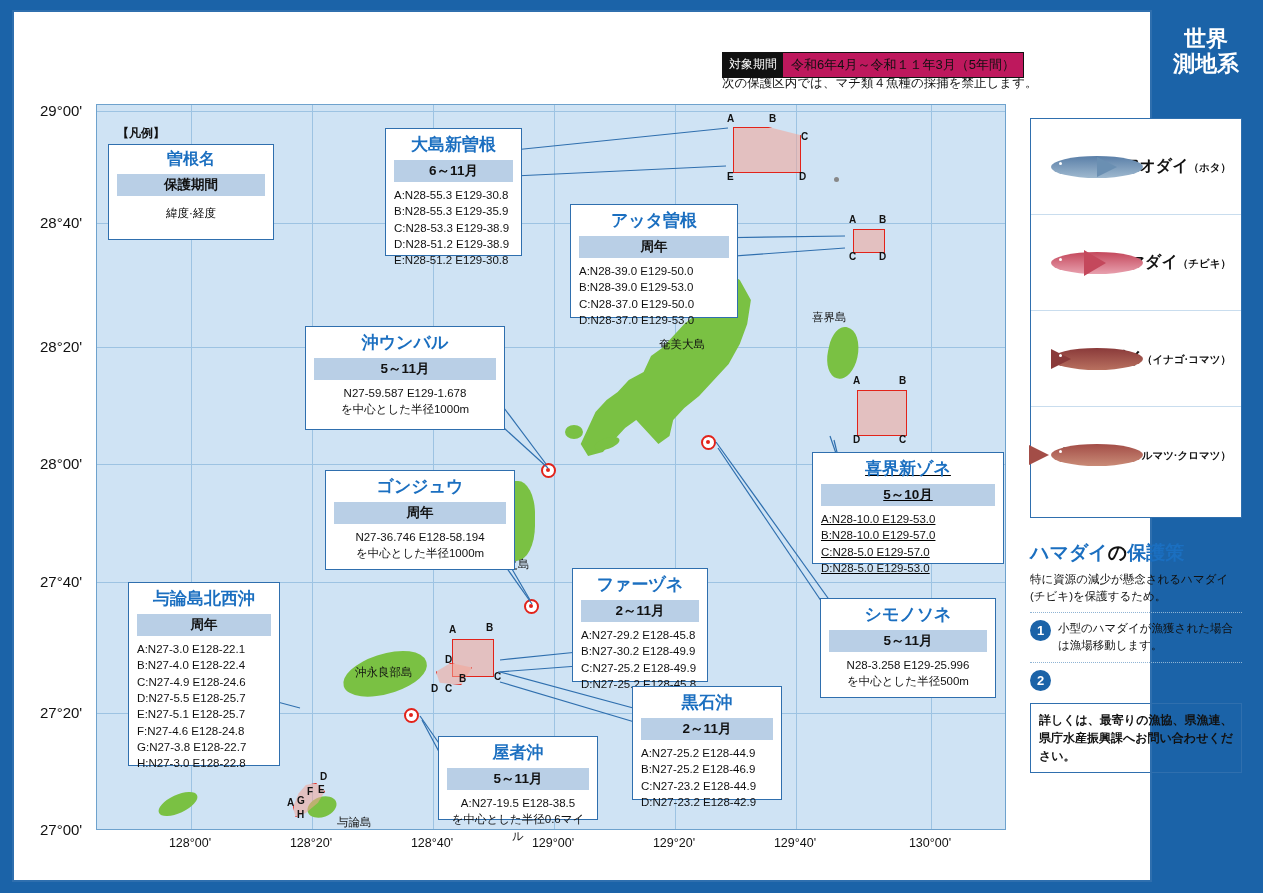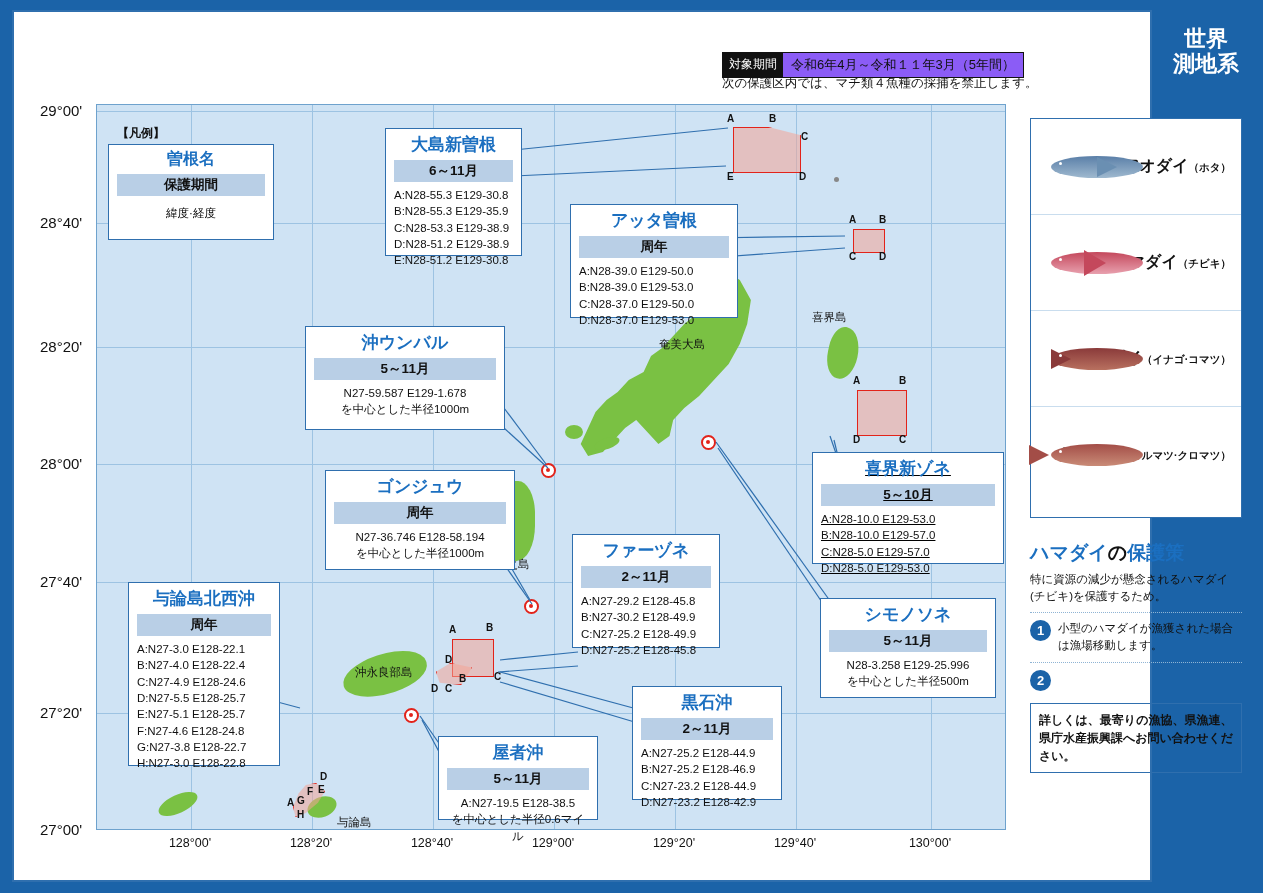--- a/index.html
+++ b/index.html
@@ -19,21 +19,21 @@
   }
 
   
   .header{position:absolute;left:22px;top:24px;width:1010px;height:60px;}
   .title{font-size:30px;font-weight:bold;color:#111;letter-spacing:-1px;white-space:nowrap;}
   .title .blue{color:#1b6fc0;}
   .title .small{font-size:22px;}
   .hdr-note{position:absolute;left:700px;top:6px;font-size:12.5px;color:#111;white-space:nowrap;margin-top:45px;}
   .hdr-period{position:absolute;left:700px;top:28px;display:flex;align-items:stretch;border:1px solid #111;}
   .hdr-period .lab{background:#111;color:#fff;font-size:12px;padding:3px 6px;white-space:nowrap;}
-  .hdr-period .val{background:#8b5cf6;color:#111;font-size:13px;padding:3px 8px;white-space:nowrap;}
+  .hdr-period .val{background:#be185d;color:#111;font-size:13px;padding:3px 8px;white-space:nowrap;}
 
   
   .geodetic{
     position:absolute;left:1160px;top:14px;width:92px;height:74px;
     background:#1b63a8;color:#fff;display:flex;flex-direction:column;
     align-items:center;justify-content:center;font-weight:bold;font-size:22px;line-height:1.15;
   }
 
   
   .map{
@@ -280,21 +280,21 @@
 
   <div class="cbox" style="left:812px;top:452px;width:192px;height:112px;text-decoration:underline;">
     <div class="cb-title">喜界新ゾネ</div>
     <div class="cb-period">5～10月</div>
     <div class="cb-body">A:N28-10.0  E129-53.0
 B:N28-10.0  E129-57.0
 C:N28-5.0    E129-57.0
 D:N28-5.0    E129-53.0</div>
   </div>
 
-  <div class="cbox" style="left:572px;top:534px;width:148px;height:114px;">
+  <div class="cbox" style="left:572px;top:568px;width:136px;height:114px;">
     <div class="cb-title">ファーヅネ</div>
     <div class="cb-period">2～11月</div>
     <div class="cb-body">A:N27-29.2  E128-45.8
 B:N27-30.2  E128-49.9
 C:N27-25.2  E128-49.9
 D:N27-25.2  E128-45.8</div>
   </div>
 
   <div class="cbox" style="left:820px;top:598px;width:176px;height:100px;">
     <div class="cb-title">シモノソネ</div>

